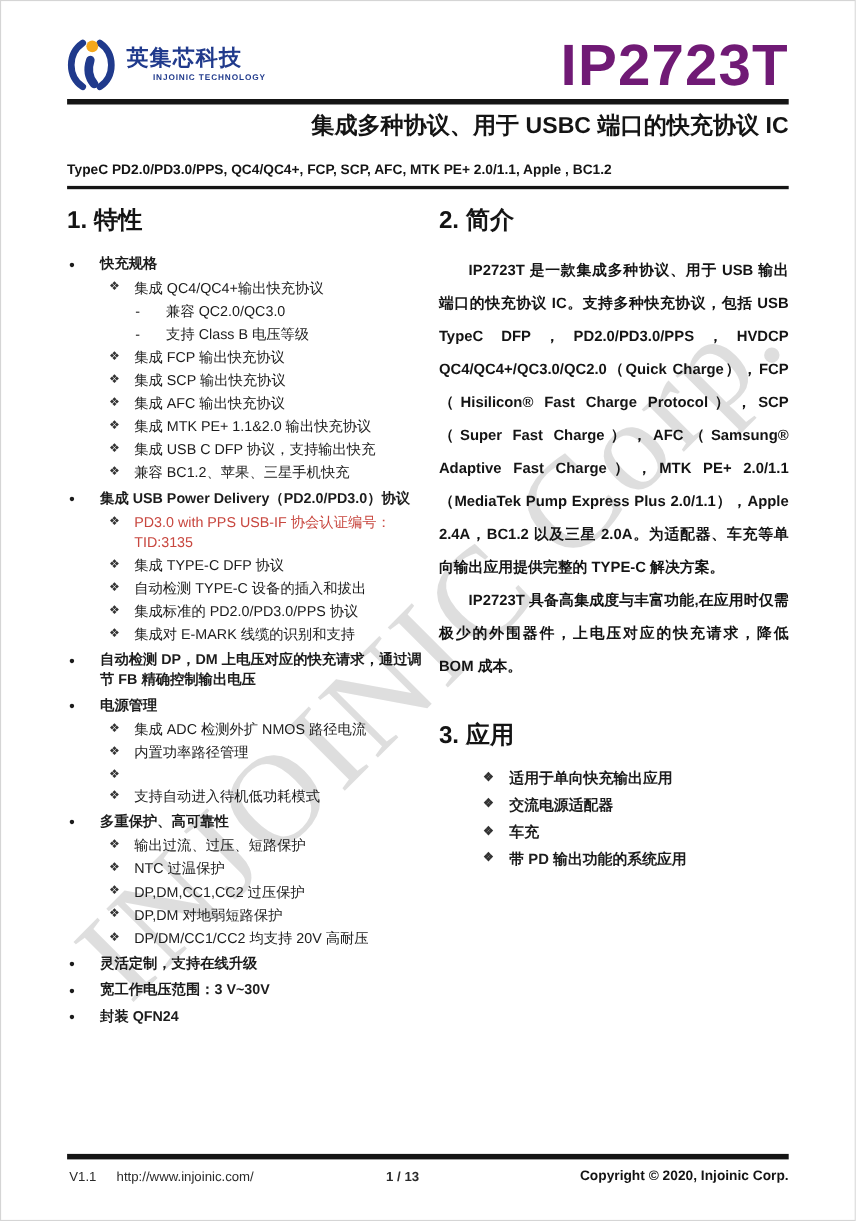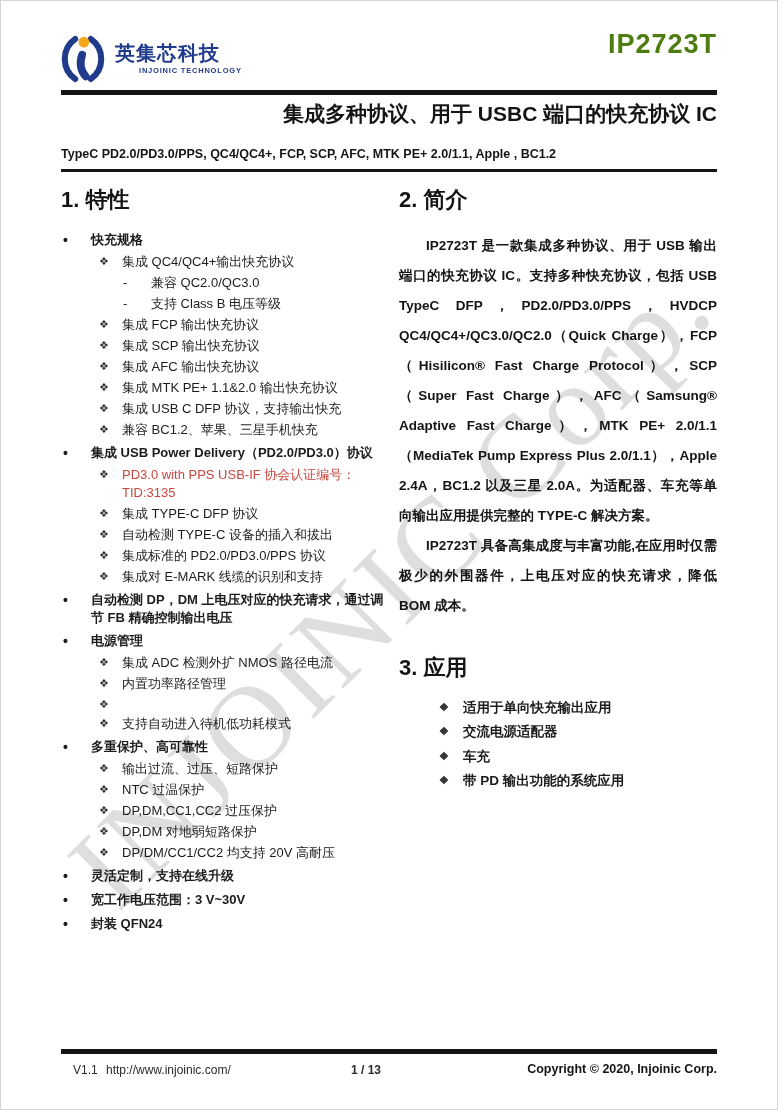--- a/index.html
+++ b/index.html
@@ -25,21 +25,21 @@
   }
   
   .hdr { position:absolute; left:60px; top:0; width:656px; z-index:1; }
   .brand { position:absolute; left:-4px; top:32px; display:flex; align-items:center; }
   .brand svg { width:52px; height:52px; display:block; }
   .brand-text { margin-left:6px; line-height:1; }
   .brand-cn { font-size:20px; font-weight:bold; color:#203a8c; letter-spacing:1px; }
   .brand-en { font-size:7.5px; color:#203a8c; letter-spacing:0.8px; margin-top:4px; font-weight:bold;margin-left:24px; }
   .part-no {
     position:absolute; right:0; top:28px;
-    font-size:27px; font-weight:bold; color:#4d7c0f; letter-spacing:1px;
+    font-size:53px; font-weight:bold; color:#701a75; letter-spacing:1px;
   }
   .rule-thick { position:absolute; left:0; width:656px; height:5px; background:#151515; }
   .rule-med   { position:absolute; left:0; width:656px; height:3px; background:#151515; }
   .doc-title {
     position:absolute; left:0; top:99px; width:656px;
     text-align:right; font-size:21px; font-weight:bold; color:#141414;
   }
   .doc-subtitle {
     position:absolute; left:0; top:146px; width:656px;
     font-size:12.5px; font-weight:bold; color:#141414;
@@ -65,21 +65,21 @@
     font-size:13.5px; font-weight:bold; color:#141414;
     line-height:2.22; text-align:justify; text-indent:2em;
   }
   
   .apps { margin-top:32px; }
   .apps ul.blist li { font-weight:bold; font-size:13.5px; margin-bottom:6px; }
   .apps ul.blist .blt { width:26px; font-size:11px; padding-top:1px; padding-left:2px; color:#333; }
   
   .ftr-rule { position:absolute; left:60px; top:1048px; width:656px; height:5px; background:#151515; z-index:1; }
   .ftr { position:absolute; left:60px; top:1062px; width:656px; height:20px; font-size:12px; color:#2a2a2a; z-index:1; }
-  .ftr .ver { position:absolute; left:2px; top:0;margin-left:10px; }
+  .ftr .ver { position:absolute; left:2px; top:0; }
   .ftr .url { position:absolute; left:45px; top:0; }
   .ftr .pgno { position:absolute; left:290px; top:0; font-weight:bold; }
   .ftr .copy { position:absolute; right:0; top:-1px; font-weight:bold; font-size:12.5px; color:#141414; }
 </style>
 </head>
 <body>
 
 <div class="page">
 
   <div class="watermark">INJOINIC Corp.</div>

